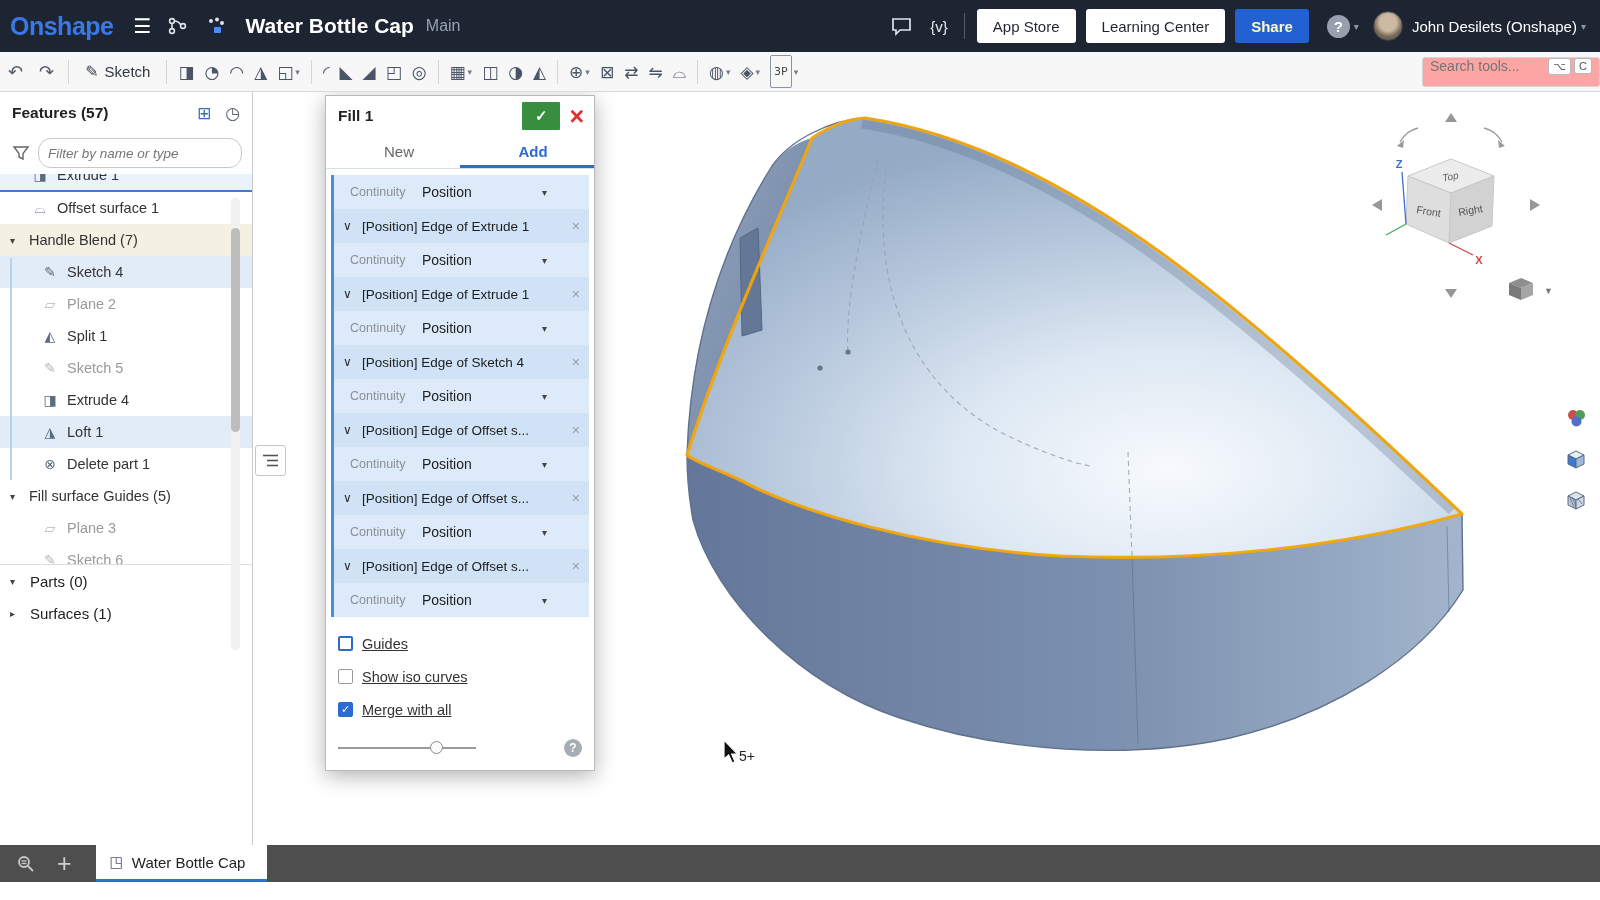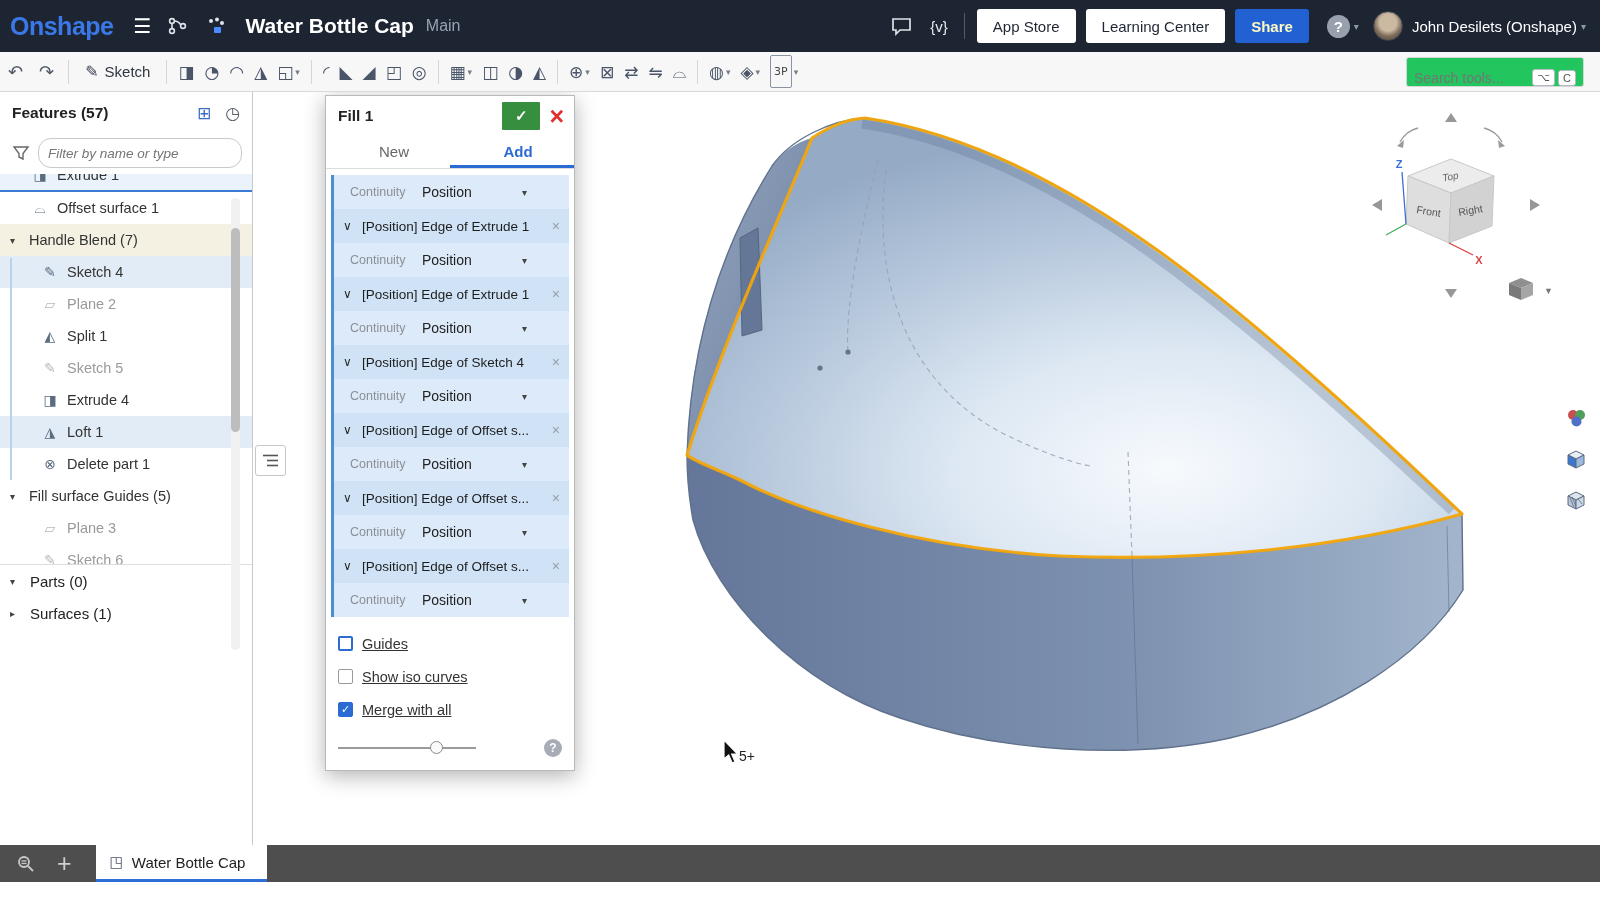--- a/index.html
+++ b/index.html
@@ -35,22 +35,22 @@
   .tool { display:inline-flex; align-items:center; padding:0 5px; height:32px; cursor:pointer; }
   .tool-glyph { font-size:17px; color:#4a5568; font-family:"DejaVu Sans",sans-serif; }
   .tool.boxed .tool-glyph { font-size:11px; border:1px solid #8a93a1; border-radius:2px; padding:9px 3px; color:#444; }
   .tool-caret { font-size:9px; color:#767d88; margin-left:2px; }
   .tb-sep { width:1px; height:24px; background:#d6d6d6; margin:0 6px; display:inline-block; }
   .undo-redo { font-size:18px; color:#535b66; padding:0 8px; cursor:pointer; font-family:"DejaVu Sans",sans-serif; }
   .sketch-btn { display:flex; align-items:center; gap:6px; background:none; border:none;
     font-family:inherit; font-size:15px; color:#2f3640; padding:0 10px; cursor:pointer; }
   .sketch-btn .pencil { font-size:16px; color:#3a4250; font-family:"DejaVu Sans",sans-serif; }
   .tools-row { display:flex; align-items:center; }
-  .search-box { display:flex; align-items:flex-end; background:#22c55e; border:1px solid #d4d6d9;
-    border-radius:3px; height:30px; padding:0 7px; margin-right:16px; width:178px; }
+  .search-box { display:flex; align-items:flex-start; background:#fca5a5; border:1px solid #d4d6d9;
+    border-radius:3px; height:30px; padding:0 7px; margin-right:0; width:178px; }
   .search-box input { flex:1; min-width:0; border:none; background:transparent; outline:none;
     font-size:14px; color:#555; font-family:inherit; }
   .search-box kbd { border:1px solid #b7bac0; background:#fff; border-radius:3px; font-size:11px;
     color:#555; padding:1px 4px; margin-left:3px; font-family:inherit; }
 
   
   .features-panel { position:absolute; left:0; top:92px; width:253px; height:753px; background:#fff;
     border-right:1px solid #c9c9c9; z-index:10; }
   .fp-header { height:42px; display:flex; align-items:center; padding:0 12px; }
   .fp-title { font-size:15.5px; font-weight:bold; color:#222; flex:1; }
@@ -78,21 +78,21 @@
   .sec-row .f-chev { width:16px; font-size:10px; color:#444; margin-right:4px; }
   .fp-scroll-track { position:absolute; right:12px; top:106px; width:9px; height:452px;
     background:#f1f1f1; border-radius:5px; }
   .fp-scroll-thumb { position:absolute; left:0; top:30px; width:9px; height:204px;
     background:#bdbdbd; border-radius:5px; }
   .tree-toggle { position:absolute; left:255px; top:445px; width:31px; height:31px; background:#fff;
     border:1px solid #c6c6c6; border-radius:3px; z-index:12; cursor:pointer; display:flex;
     align-items:center; justify-content:center; }
 
   
-  .dialog { position:absolute; left:325px; top:95px; width:250px; background:#fff;
+  .dialog { position:absolute; left:325px; top:95px; width:270px; background:#fff;
     border:1px solid #b9b9b9; box-shadow:0 5px 20px rgba(0,0,0,.30); z-index:20; }
   .dlg-header { height:40px; display:flex; align-items:center; padding-left:12px; }
   .dlg-title { font-size:15.5px; font-weight:bold; color:#222; flex:1; }
   .dlg-accept { width:38px; height:28px; background:#378e3f; color:#fff; border:none;
     font-size:15px; font-weight:bold; margin-right:9px; cursor:pointer; border-radius:1px; }
   .dlg-close { background:none; border:none; color:#e03131; font-size:25px; font-weight:bold;
     line-height:1; margin-right:10px; cursor:pointer; font-family:inherit; }
   .dlg-tabs { display:flex; border-bottom:1px solid #ddd; height:33px; }
   .dlg-tab { flex:1; text-align:center; line-height:32px; font-size:15px; color:#666; cursor:pointer;padding-left:12px; }
   .dlg-tab.active { color:#2a6bd4; font-weight:bold; border-bottom:3px solid #2a6bd4; }

